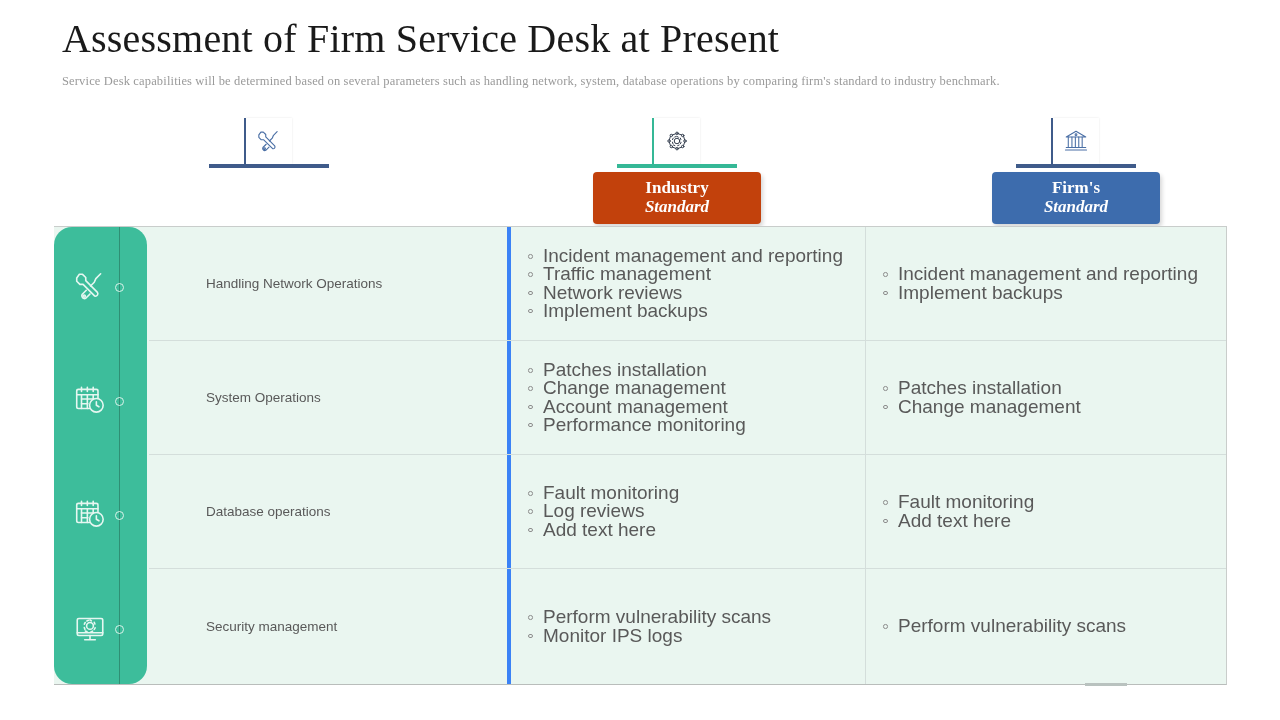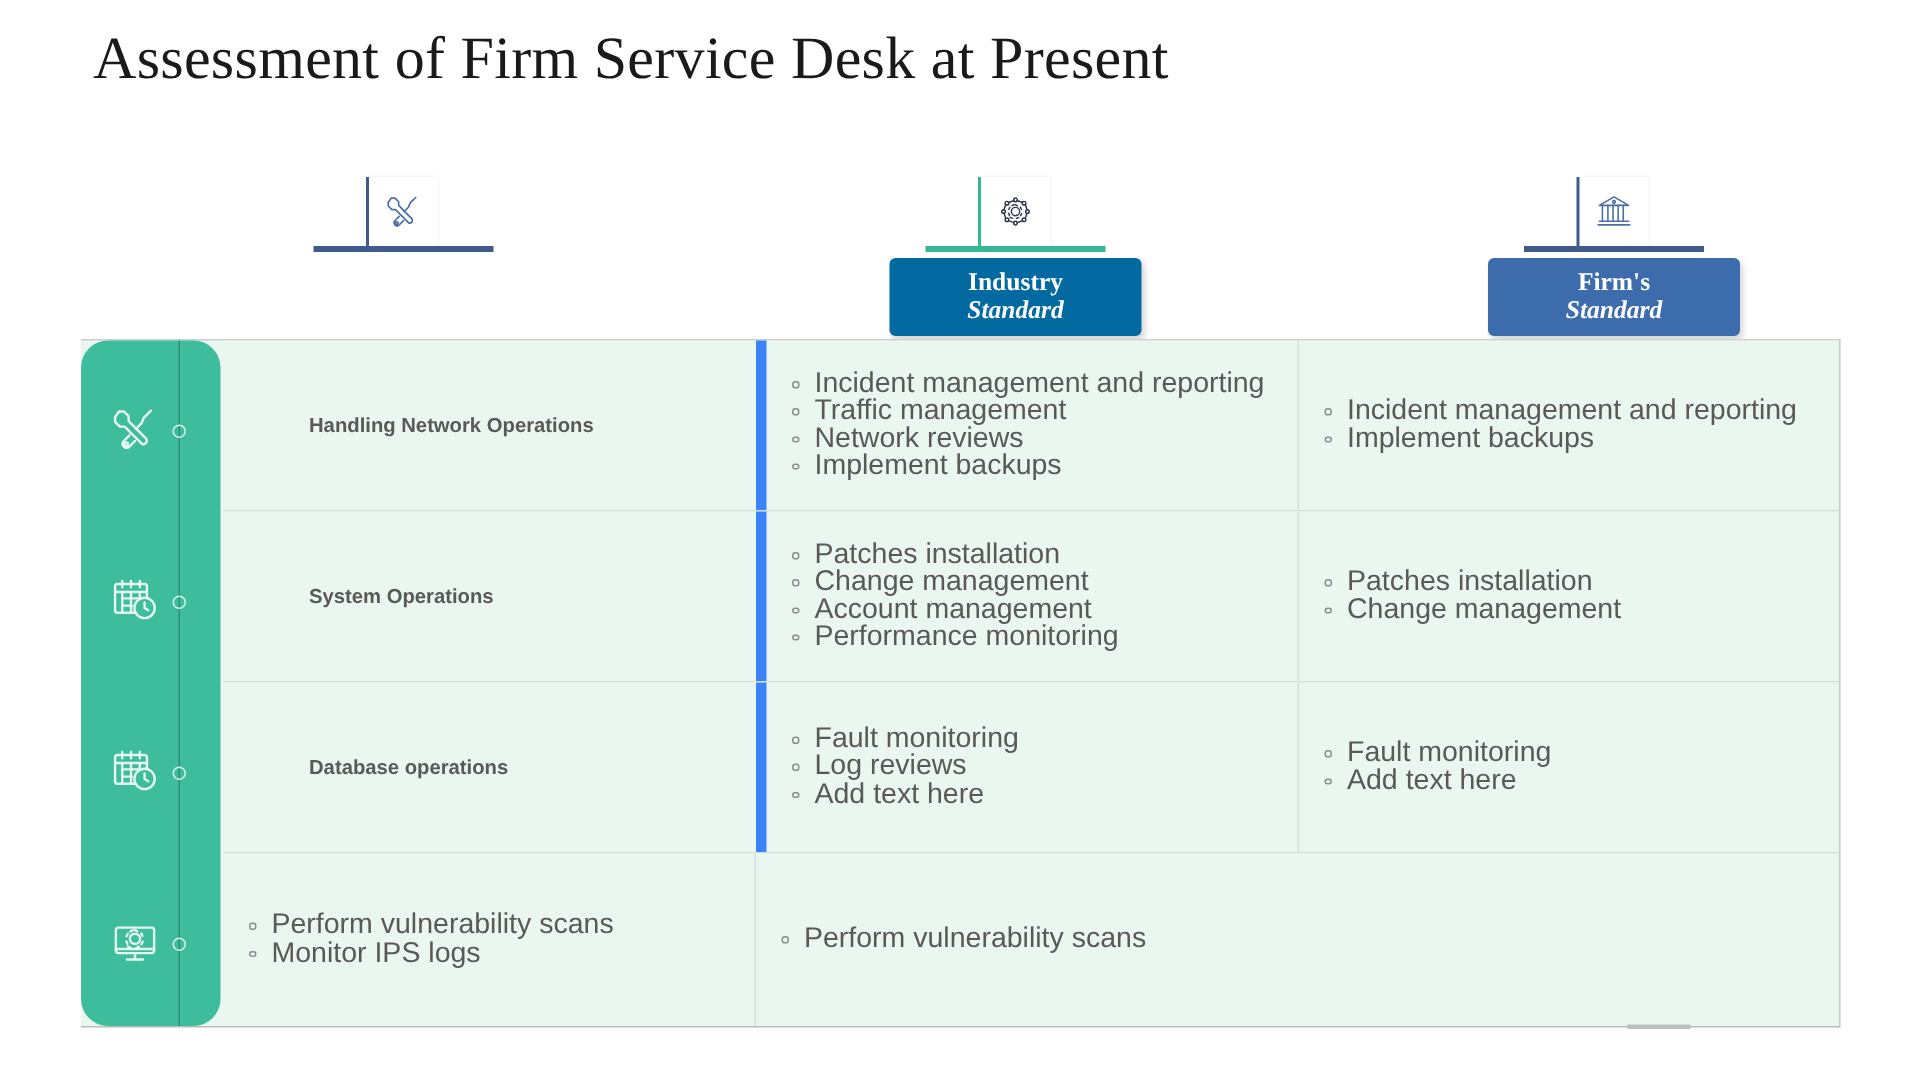--- a/index.html
+++ b/index.html
@@ -103,21 +103,21 @@
     border-radius: 4px;
     color: #ffffff;
     font-family: "Liberation Serif", serif;
     font-weight: bold;
     font-size: 17px;
     line-height: 19px;
     text-align: center;
     box-shadow: 2px 3px 4px rgba(0,0,0,0.16);
   }
   .badge.blue  { background: #3d6cad; }
-  .badge.green { background: #0369a1; }
+  .badge.green { background: #c2410c; }
   .badge .l2 { display: block; font-style: italic; }
 
   
   .table {
     position: absolute;
     left: 54px;
     top: 226px;
     width: 1173px;
     height: 459px;
     border-top: 1px solid #c9cdcb;
@@ -185,22 +185,21 @@
   .cell {
     box-sizing: border-box;
     display: flex;
     align-items: center;
     font-size: 13.5px;
     color: #595959;
   }
   .cell-param {
     width: 362px;
     padding-left: 57px;
-    border-right: 7px solid #3b82f6;
-    font-weight: bold;
+    border-right: 4px solid #3b82f6;
   }
   .cell-ind {
     width: 355px;
     padding-left: 11px;
     border-right: 1px solid #d4dedb;
   }
   .cell-firm {
     flex: 1;
     padding-left: 11px;
   }
@@ -246,20 +245,21 @@
     background: #b9c2bf;
   }
   svg { display: block; }
 </style>
 </head>
 <body>
 
 <div class="slide">
 
   <div class="title">Assessment of Firm Service Desk at Present</div>
+  <div class="subtitle">Service Desk capabilities will be determined  based on several parameters  such as handling network,  system, database  operations  by comparing firm's standard  to industry benchmark.</div>
 
   <div class="col-head c1">
     <div class="icon-box">
       <span class="stem"></span>
       <span>
         <svg width="26" height="26" viewBox="0 0 32 32" fill="none" stroke="#4a6fa5" stroke-width="1.4" stroke-linecap="round" stroke-linejoin="round">
           <path d="M6 5 L9 5 L12 8 L12 11 L23 22 A2.3 2.3 0 0 1 20.5 25.5 L9.5 14.5 L6.5 14.5 L3.5 11.5 L3.5 8.5 Z"></path>
           <path d="M26 4.5 L21.5 9 L20 12.5 L16.5 16"></path>
           <path d="M12.5 20 L8.5 24 A2.6 2.6 0 0 0 12 27.5 L16 23.5"></path>
           <circle cx="10.5" cy="25.5" r="1.1"></circle>
@@ -423,20 +423,23 @@
         </div>
         <div class="cell cell-firm">
           <ul class="bullets">
             <li>Fault monitoring</li>
             <li>Add text here</li>
           </ul>
         </div>
       </div>
 
       <div class="row" style="top:342px; height:115px;">
+        <div class="cell cell-param">
+          <span>Security management</span>
+        </div>
         <div class="cell cell-ind">
           <ul class="bullets">
             <li>Perform vulnerability  scans</li>
             <li>Monitor IPS logs</li>
           </ul>
         </div>
         <div class="cell cell-firm">
           <ul class="bullets">
             <li>Perform vulnerability  scans</li>
           </ul>

